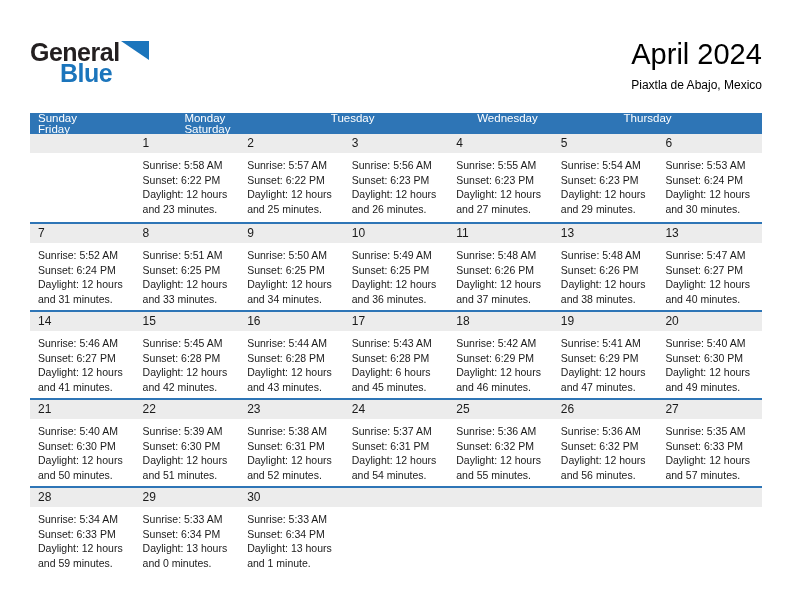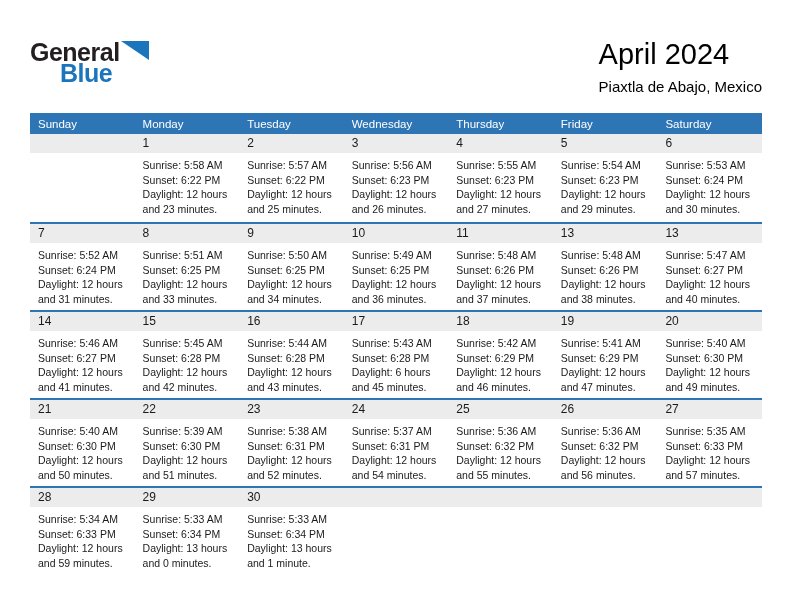--- a/index.html
+++ b/index.html
@@ -19,25 +19,25 @@
 
   
   .top{display:flex;justify-content:space-between;align-items:flex-start;margin-top:6px;height:64px;}
   .logo{line-height:1;padding-top:4px;}
   .logo-row{display:flex;align-items:flex-start;}
   .logo-general{font-size:25px;font-weight:600;color:#231F20;letter-spacing:-0.5px;}
   .logo-triangle{display:inline-block;margin-left:1px;margin-top:1px;}
   .logo-blue{display:block;font-size:25px;font-weight:600;color:var(--logo-blue);letter-spacing:-0.5px;margin-left:30px;margin-top:-4px;}
   .title-block{text-align:left;padding-top:2px;}
   .title-block h1{margin:0;font-size:29px;font-weight:400;color:#000;}
-  .subtitle{font-size:15px;margin-top:7px;color:#000;}
+  .subtitle{font-size:12px;margin-top:7px;color:#000;}
 
   
   .calendar{margin-top:13px;}
-  .weekday-row{display:grid;grid-template-columns:repeat(7,1fr);background:var(--header-blue);height:21px;align-items:center;}
+  .weekday-row{display:grid;grid-template-columns:repeat(5,1fr);background:var(--header-blue);height:21px;align-items:center;}
   .weekday-cell{color:#fff;font-size:11.5px;padding-left:8px;overflow:hidden;white-space:nowrap;}
 
   .week-row{display:grid;grid-template-columns:repeat(7,1fr);border-top:2px solid var(--line-blue);min-height:88px;background:#fff;}
   .week-row:first-child{border-top:none;}
   .week-row:last-child{min-height:100px;}
   .day-cell{display:flex;flex-direction:column;}
   .day-num{background:var(--band-gray);height:19px;line-height:19px;padding-left:8px;font-size:12px;color:#1a1a1a;}
   .day-info{padding:5px 4px 0 8px;font-size:10.5px;line-height:14.5px;color:#1a1a1a;}
 </style>
 </head>

